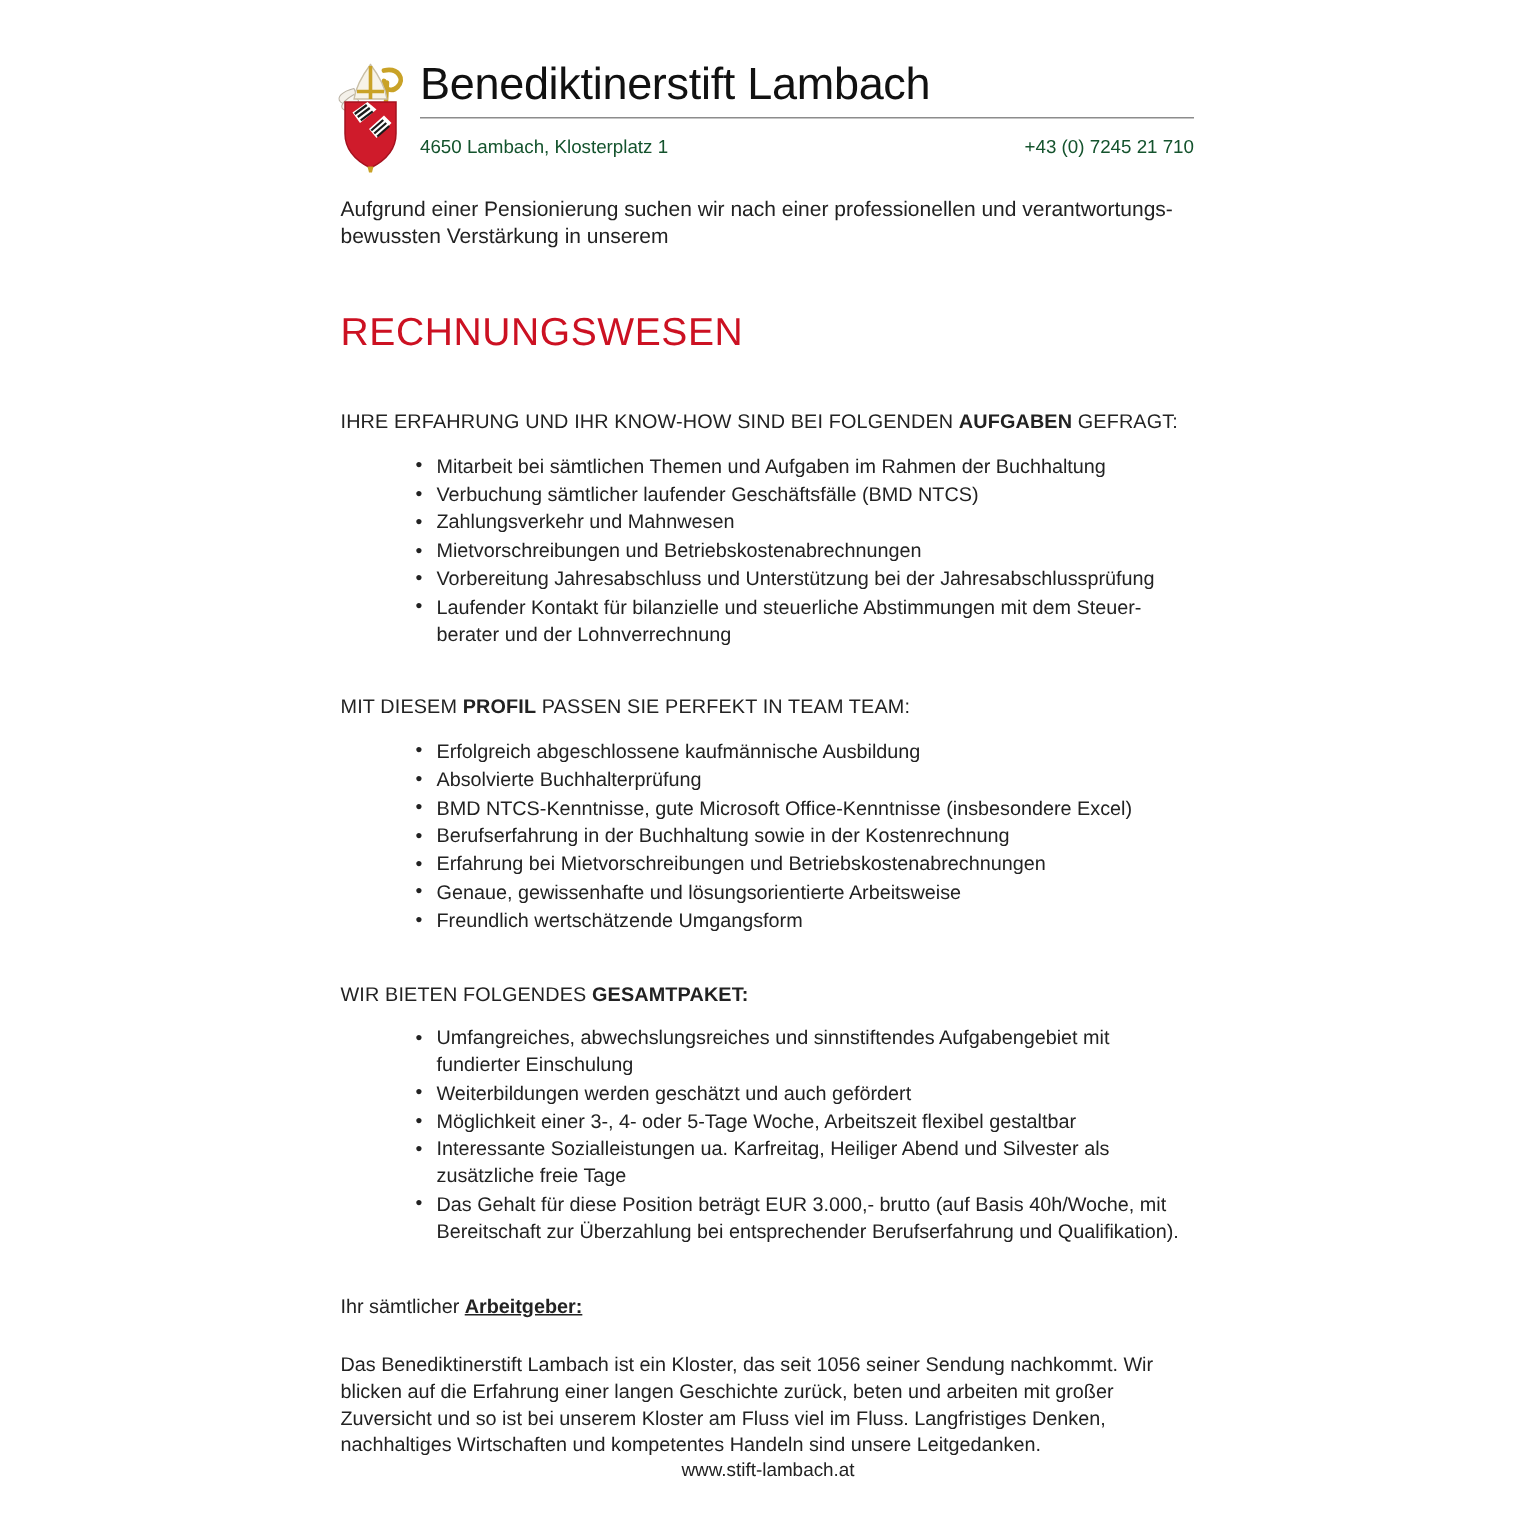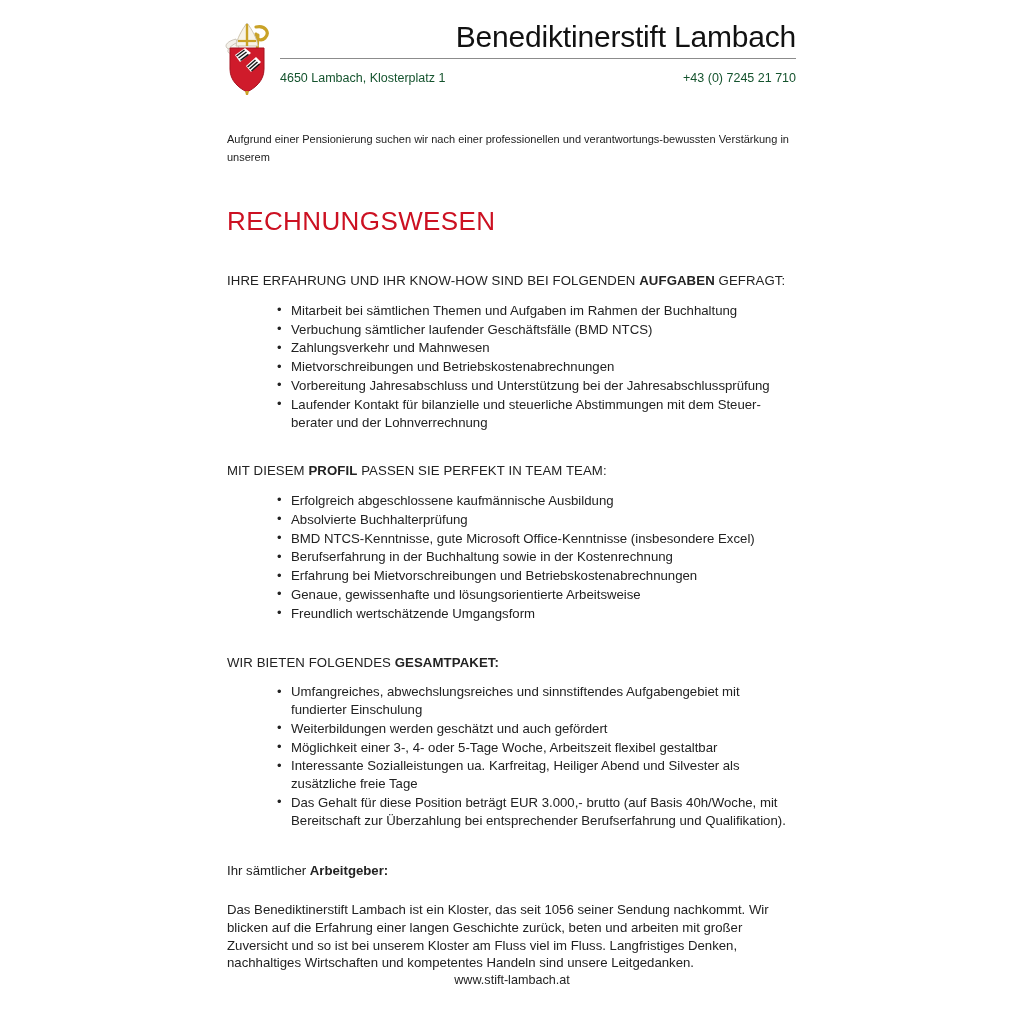--- a/index.html
+++ b/index.html
@@ -22,25 +22,24 @@
     width: 1024px;
     height: 1024px;
     box-sizing: border-box;
     padding: 0;
   }
 
   
   .letterhead {
     position: absolute;
     left: 222px;
-    top: 16px;
+    top: 36px;
     width: 570px;
     display: flex;
     align-items: flex-start;
-    text-align: right;
   }
   .crest {
     width: 52px;
     height: 80px;
     flex: 0 0 52px;
     position: relative;
     margin-top: 1px;
   }
   .crest svg { display: block; }
 
@@ -79,21 +78,21 @@
     left: 227px;
     top: 131px;
     width: 565px;
     font-size: 13.2px;
     line-height: 17.6px;
     color: #222222;
   }
 
   .intro {
     margin: 0;
-    font-size: 11px;
+    font-size: 14px;
     line-height: 17.6px;
   }
 
   .job-title {
     text-align: left;
     color: #cc1122;
     font-size: 26px;
     line-height: 30px;
     font-weight: 400;
     letter-spacing: 0.4px;
@@ -136,21 +135,21 @@
     top: -0.5px;
     font-size: 13px;
     color: #222;
   }
 
   .closing-label {
     margin: 32px 0 0 0;
     font-size: 13.2px;
     line-height: 17.6px;
   }
-  .closing-label b { font-weight: bold; }
+  .closing-label b { font-weight: bold; text-decoration: underline; }
 
   .para {
     margin: 22px 0 0 0;
     font-size: 13.2px;
     line-height: 17.8px;
     text-align: left;
   }
 
   .footer {
     position: absolute;

